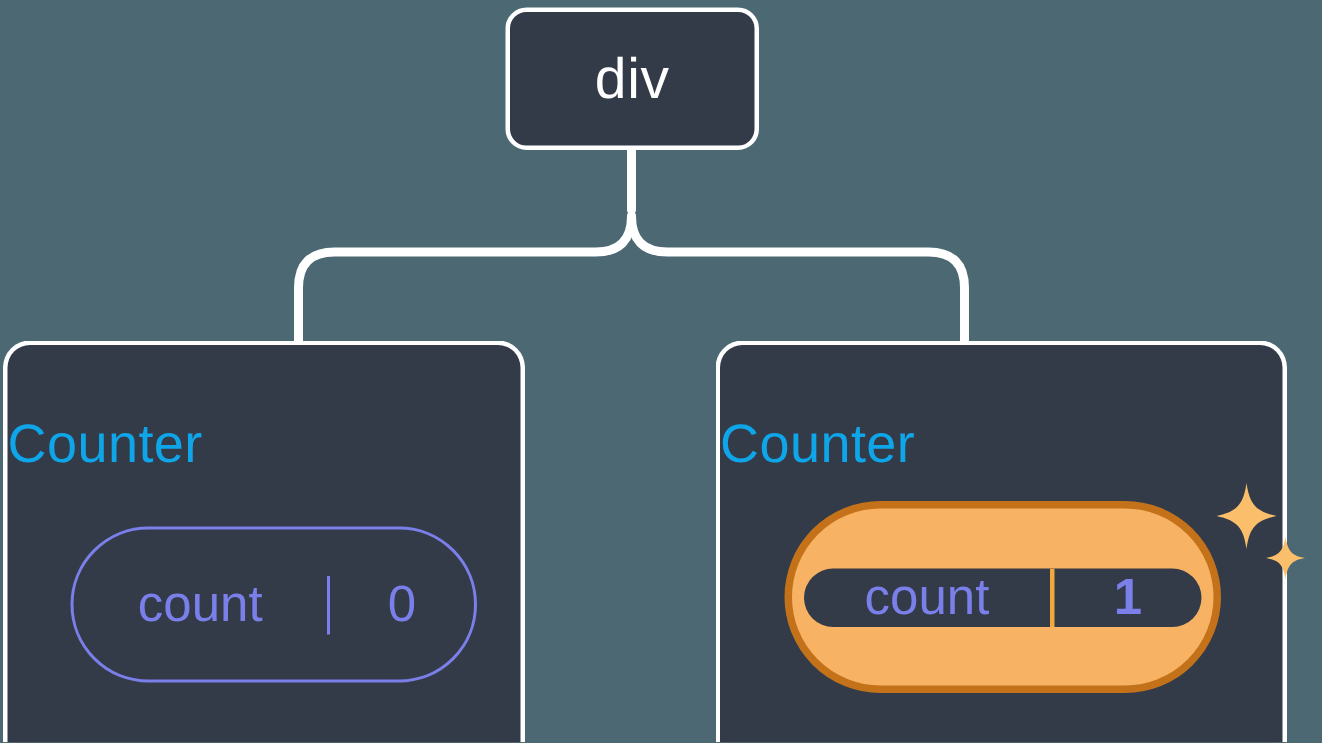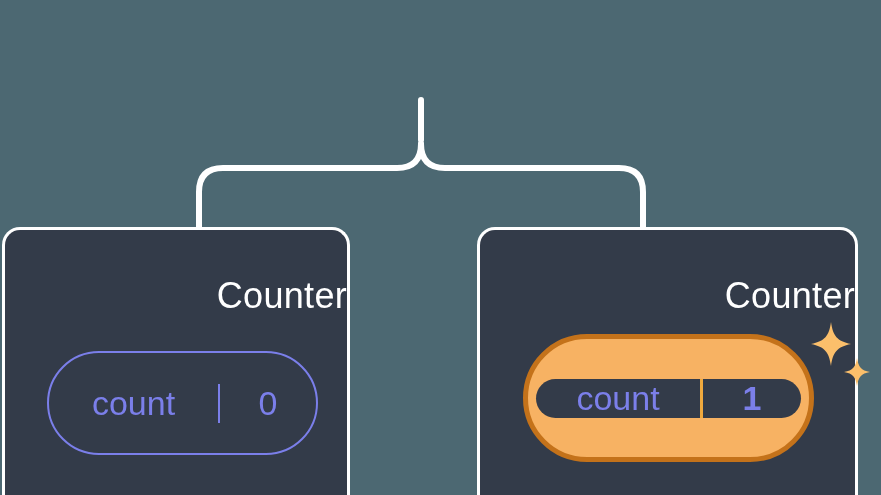--- a/index.html
+++ b/index.html
@@ -65,22 +65,22 @@
     border-bottom-right-radius: 0;
   }
   .card-left  { left: 2px;   width: 348px; }
   .card-right { left: 477px; width: 381px; }
 
   .card-title {
     position: absolute;
     left: 0;
     right: 0;
     top: 48px;
-    text-align: right;
-    color: #ffffff;
+    text-align: left;
+    color: #0ea5e9;
     font-size: 36px;
     font-weight: 400;
     letter-spacing: 0.3px;
     line-height: 1;
   }
 
   
   .pill {
     position: absolute;
     box-sizing: border-box;
@@ -170,20 +170,23 @@
 <div id="stage">
 
   <svg id="connectors" viewBox="0 0 881 495">
     <g fill="none" stroke="#ffffff" stroke-width="6" stroke-linecap="round">
       <path d="M 421 100 L 421 140"></path>
       <path d="M 199 227 L 199 192 Q 199 168 223 168 L 397 168 Q 421 168 421 144"></path>
       <path d="M 643 227 L 643 192 Q 643 168 619 168 L 445 168 Q 421 168 421 144"></path>
     </g>
   </svg>
 
+  <div class="node-root">
+    <span class="root-label">div</span>
+  </div>
 
   <div class="card card-left">
     <div class="card-title">Counter</div>
 
     <div class="pill pill-plain">
       <div class="pill-key">count</div>
       <div class="pill-val">0</div>
     </div>
   </div>
 

